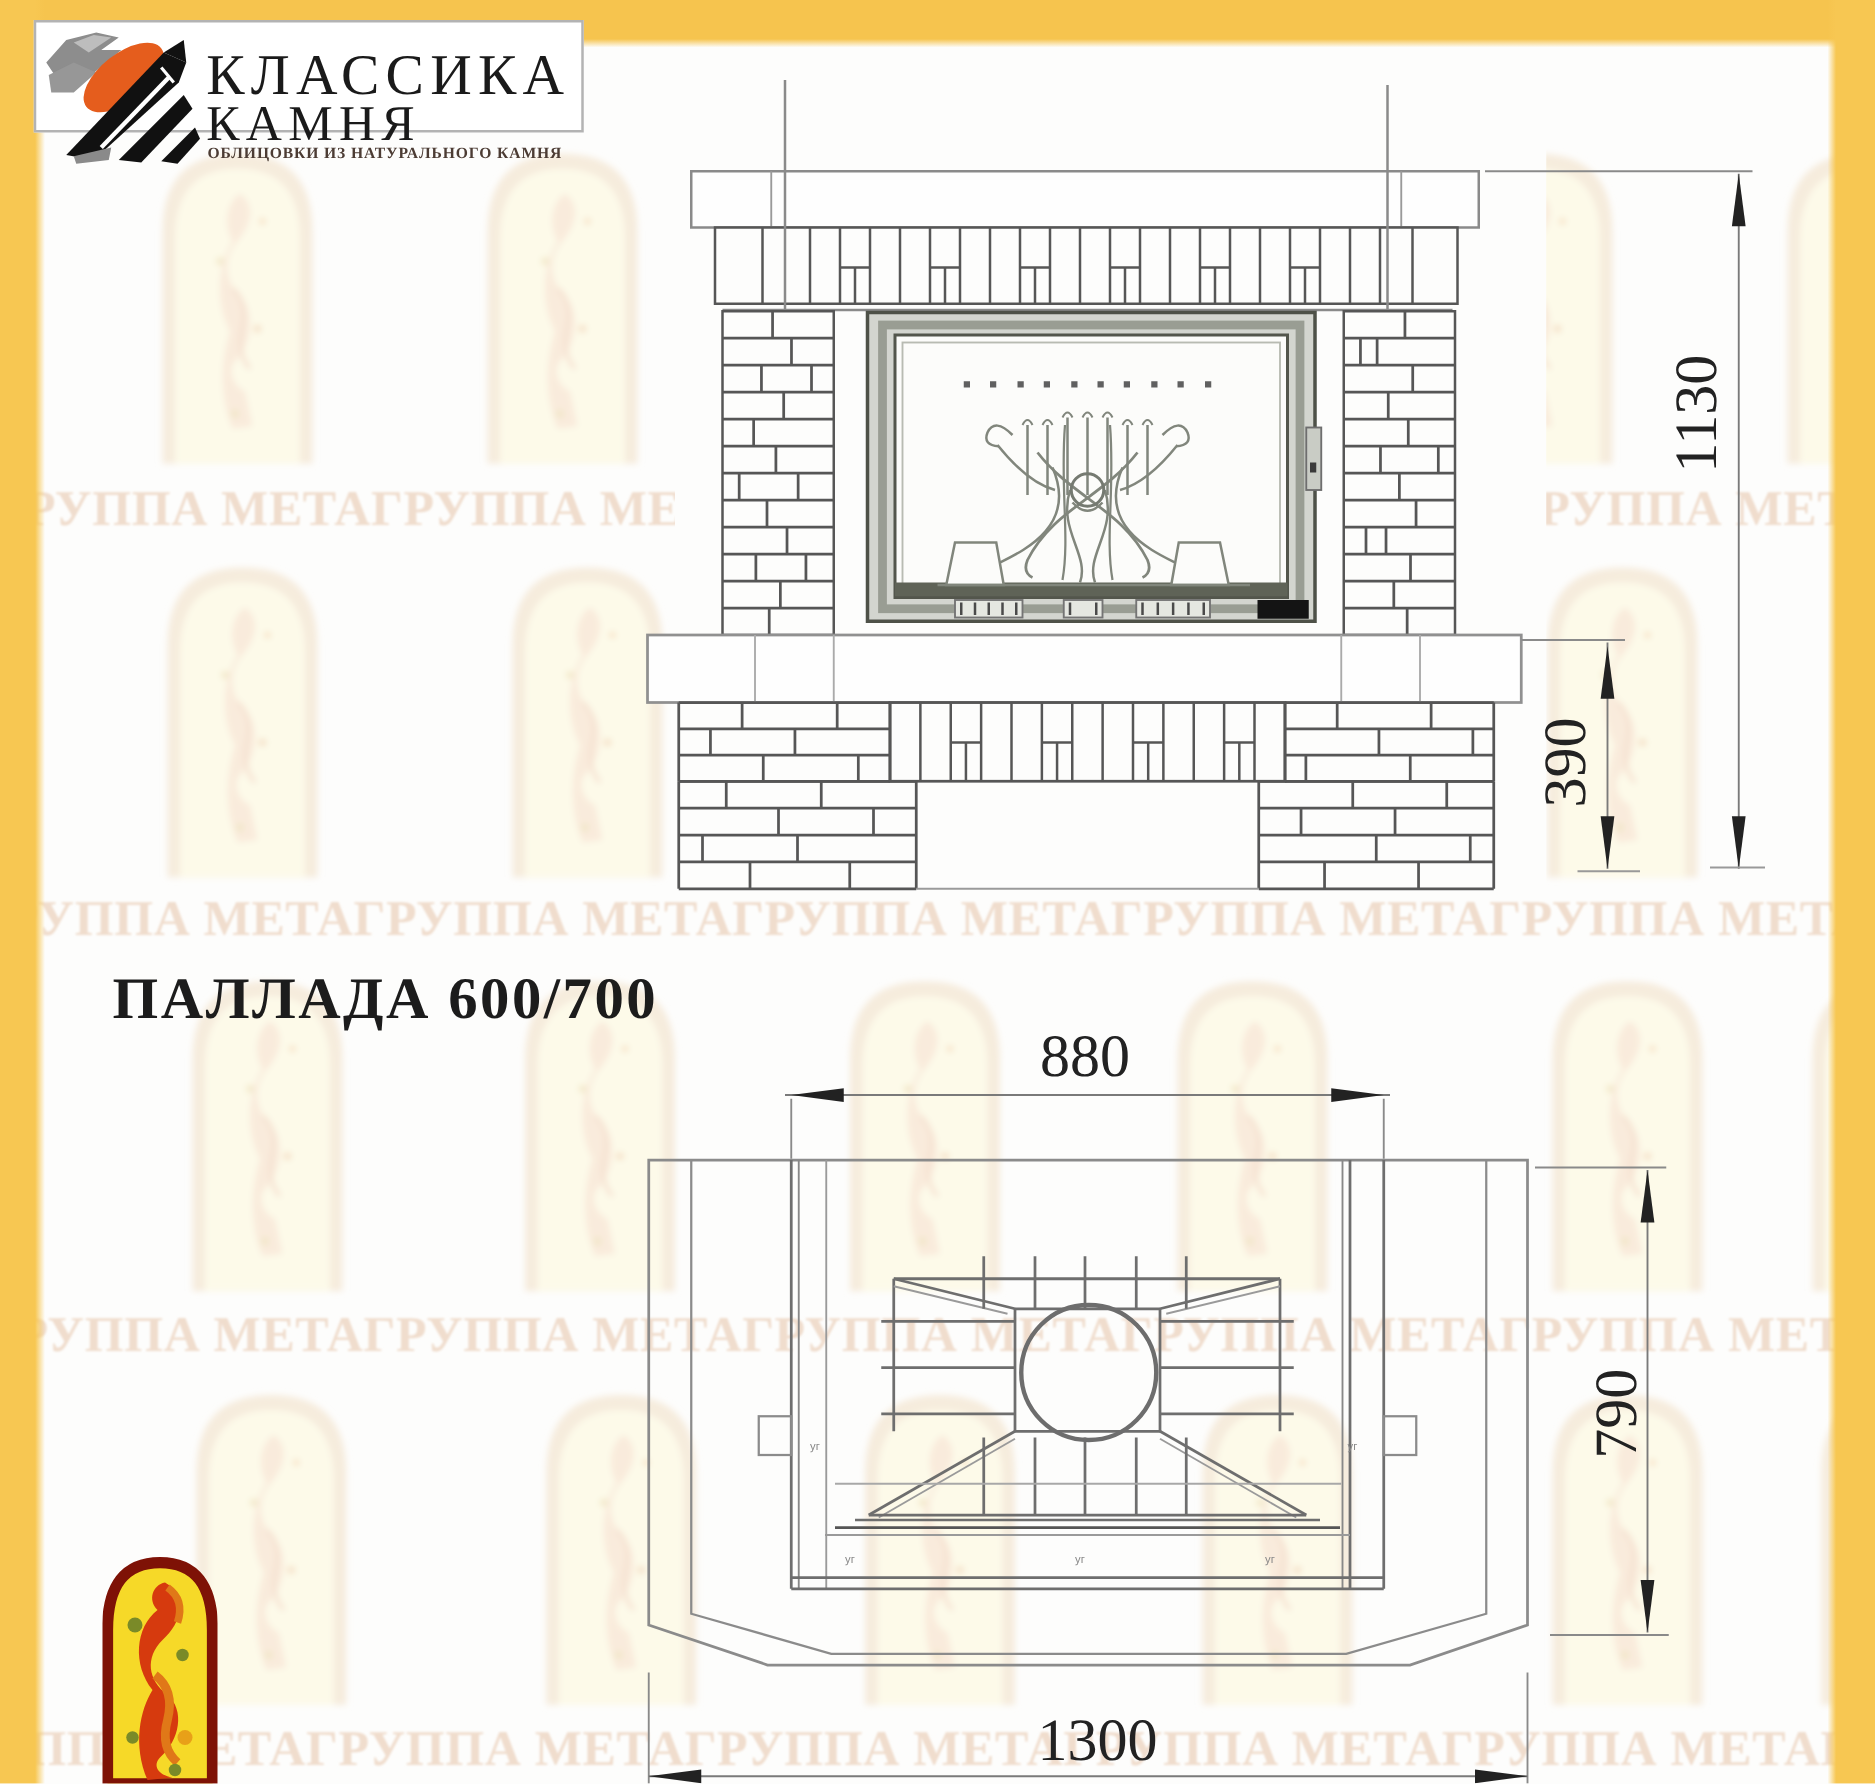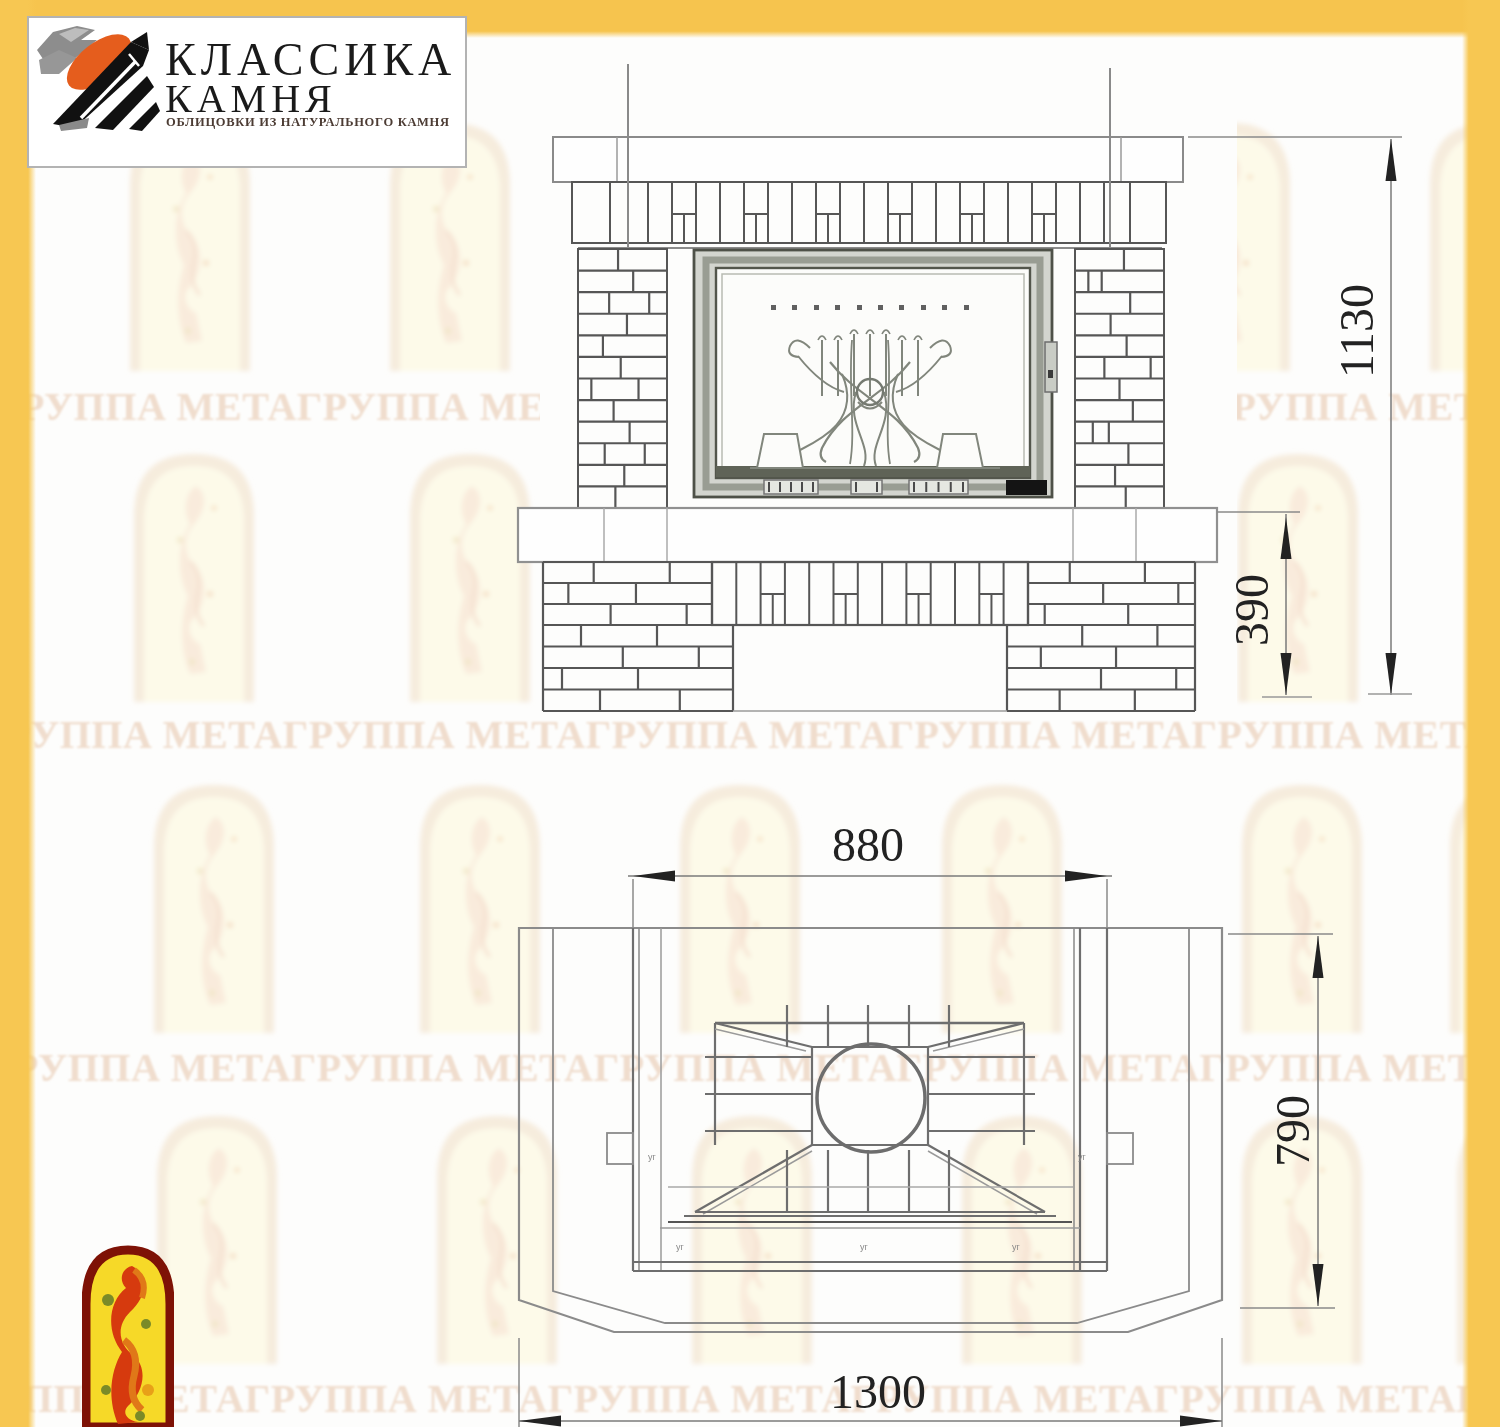--- a/index.html
+++ b/index.html
@@ -373,24 +373,25 @@
       <polygon points="1318,936 1312.5,978.0 1323.5,978.0" fill="#222"></polygon>
       <polygon points="1318,1306 1323.5,1264.0 1312.5,1264.0" fill="#222"></polygon>
       <text x="1309" y="1131" font-family="Liberation Serif, serif" font-size="48" fill="#222" text-anchor="middle" transform="rotate(-90 1309 1131)">790</text>
       <line x1="519" y1="1338" x2="519" y2="1427" stroke="#8a8a8a" stroke-width="1.5"></line>
       <line x1="1222" y1="1338" x2="1222" y2="1427" stroke="#8a8a8a" stroke-width="1.5"></line>
       <line x1="519" y1="1421" x2="1222" y2="1421" stroke="#7a7a7a" stroke-width="1.5"></line>
       <polygon points="519,1421 561.0,1426.5 561.0,1415.5" fill="#222"></polygon>
       <polygon points="1222,1421 1180.0,1415.5 1180.0,1426.5" fill="#222"></polygon>
       <text x="878" y="1408" font-family="Liberation Serif, serif" font-size="48" fill="#222" text-anchor="middle">1300</text>
     </svg>
+<div style="position:absolute;left:90px;top:772px;font-family:'Liberation Serif',serif;font-weight:bold;font-size:47px;letter-spacing:2px;color:#1c1c1c;">ПАЛЛАДА 600/700</div>
 <div style="position:absolute;left:0;top:0;width:1500px;height:38px;background:linear-gradient(to bottom,#f6c44e 82%,rgba(246,196,72,0));"></div>
 <div style="position:absolute;left:0;top:0;width:36px;height:1427px;background:linear-gradient(to right,#f7c752 78%,rgba(246,196,78,0));"></div>
 <div style="position:absolute;left:1462px;top:0;width:38px;height:1427px;background:linear-gradient(to left,#f7c752 82%,rgba(245,197,79,0));"></div>
-<div style="position:absolute;left:27px;top:16px;width:440px;height:152px;background:#fff;border:2px solid #b3b3b3;box-sizing:border-box;">
+<div style="position:absolute;left:27px;top:16px;width:440px;height:90px;background:#fff;border:2px solid #b3b3b3;box-sizing:border-box;">
 <svg width="436" height="114" viewBox="0 0 436 114" style="position:absolute;left:0;top:0">
 <polygon points="8,32 24,14 48,8 66,12 52,22 68,22 44,42 20,50" fill="#8d8d8d"></polygon>
 <polygon points="10,42 30,32 48,40 30,56 12,56" fill="#979797"></polygon>
 <polygon points="30,16 46,10 60,12 42,24" fill="#bdbdbd"></polygon>
 <ellipse cx="70" cy="44" rx="38" ry="19" transform="rotate(-38 70 44)" fill="#e55d1d"></ellipse>
 <polygon points="24,106 102,24 120,32 114,48 46,110" fill="#111"></polygon>
 <polygon points="102,24 118,14 120,32" fill="#111"></polygon>
 <polygon points="66,110 118,58 125,69 84,112" fill="#111"></polygon>
 <polygon points="100,111 127,84 131,93 113,113" fill="#111"></polygon>
 <line x1="52" y1="100" x2="106" y2="44" stroke="#fff" stroke-width="3.5"></line>

